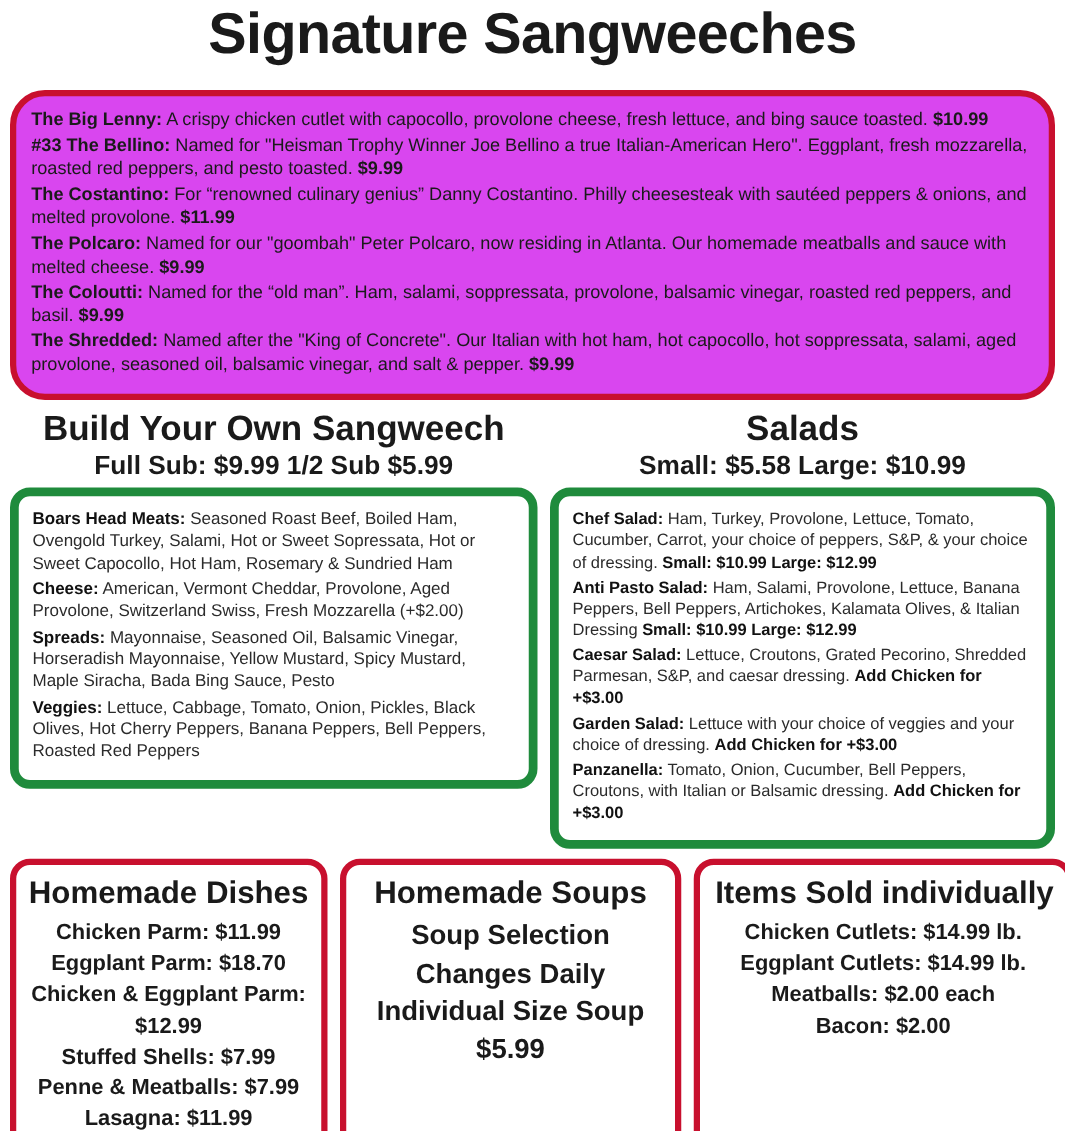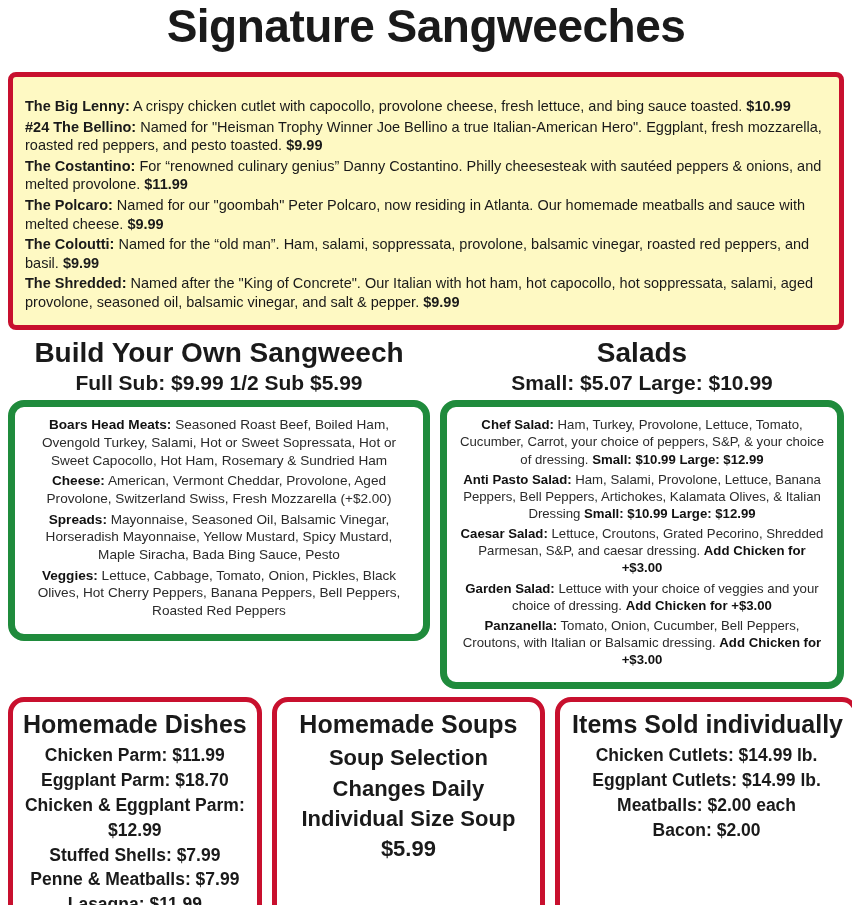--- a/index.html
+++ b/index.html
@@ -29,24 +29,24 @@
     font-weight: bold;
     letter-spacing: -0.5px;
     margin: 0;
     padding: 2px 0 22px 0;
     line-height: 1.05;
   }
 
   
   .sig-box {
     border: 5px solid #c8102e;
-    border-radius: 8px;
-    padding: 20px 12px 12px 12px;
+    border-radius: 28px;
+    padding: 10px 12px 12px 12px;
     margin: 0 2px 8px 2px;
-    background: #fef9c3;
+    background: #d946ef;
   }
   .sig-item {
     font-size: 14.5px;
     line-height: 1.28;
     margin: 0 0 2px 0;
   }
   .sig-item .nm { font-weight: bold; }
   .sig-item .pr { font-weight: bold; }
 
   
@@ -72,21 +72,20 @@
     font-weight: bold;
     margin: 2px 0 6px 0;
     line-height: 1.1;
   }
 
   .green-box {
     border: 7px solid #1f8b3c;
     border-radius: 16px;
     background: #fff;
     padding: 9px 11px 11px 11px;
-    text-align: center;
   }
   .green-box .line {
     font-size: 13.6px;
     line-height: 1.3;
     margin: 0 0 3px 0;
     color: #2b2b2b;
   }
   .green-box .line b { color: #111; }
 
   .col-right .green-box .line { font-size: 13.2px; }
@@ -131,21 +130,21 @@
 
 <div class="page">
 
   <h1 class="main-title">Signature Sangweeches</h1>
 
   <section class="sig-box">
     <p class="sig-item">
       <span class="nm">The Big Lenny:</span><span> A crispy chicken cutlet with capocollo, provolone cheese, fresh lettuce, and bing sauce toasted. </span><span class="pr">$10.99</span>
     </p>
     <p class="sig-item">
-      <span class="nm">#24 The Bellino:</span><span> Named for "Heisman Trophy Winner Joe Bellino a true Italian-American Hero". Eggplant, fresh mozzarella, roasted red peppers, and pesto toasted. </span><span class="pr">$9.99</span>
+      <span class="nm">#33 The Bellino:</span><span> Named for "Heisman Trophy Winner Joe Bellino a true Italian-American Hero". Eggplant, fresh mozzarella, roasted red peppers, and pesto toasted. </span><span class="pr">$9.99</span>
     </p>
     <p class="sig-item">
       <span class="nm">The Costantino:</span><span> For “renowned culinary genius” Danny Costantino. Philly cheesesteak with sautéed peppers &amp; onions, and melted provolone. </span><span class="pr">$11.99</span>
     </p>
     <p class="sig-item">
       <span class="nm">The Polcaro:</span><span> Named for our "goombah" Peter Polcaro, now residing in Atlanta. Our homemade meatballs and sauce with melted cheese. </span><span class="pr">$9.99</span>
     </p>
     <p class="sig-item">
       <span class="nm">The Coloutti:</span><span> Named for the “old man”. Ham, salami, soppressata, provolone, balsamic vinegar, roasted red peppers, and basil. </span><span class="pr">$9.99</span>
     </p>
@@ -170,21 +169,21 @@
           <b>Spreads:</b><span> Mayonnaise, Seasoned Oil, Balsamic Vinegar, Horseradish Mayonnaise, Yellow Mustard, Spicy Mustard, Maple Siracha, Bada Bing Sauce, Pesto</span>
         </p>
         <p class="line">
           <b>Veggies:</b><span> Lettuce, Cabbage, Tomato, Onion, Pickles, Black Olives, Hot Cherry Peppers, Banana Peppers, Bell Peppers, Roasted Red Peppers</span>
         </p>
       </div>
     </div>
 
     <div class="col-right">
       <h2 class="sec-title">Salads</h2>
-      <div class="sec-sub">Small: $5.07 Large: $10.99</div>
+      <div class="sec-sub">Small: $5.58 Large: $10.99</div>
       <div class="green-box">
         <p class="line">
           <b>Chef Salad:</b><span> Ham, Turkey, Provolone, Lettuce, Tomato, Cucumber, Carrot, your choice of peppers, S&amp;P, &amp; your choice of dressing. </span><b>Small: $10.99 Large: $12.99</b>
         </p>
         <p class="line">
           <b>Anti Pasto Salad:</b><span> Ham, Salami, Provolone, Lettuce, Banana Peppers, Bell Peppers, Artichokes, Kalamata Olives, &amp; Italian Dressing </span><b>Small: $10.99 Large: $12.99</b>
         </p>
         <p class="line">
           <b>Caesar Salad:</b><span> Lettuce, Croutons, Grated Pecorino, Shredded Parmesan, S&amp;P, and caesar dressing. </span><b>Add Chicken for +$3.00</b>
         </p>

